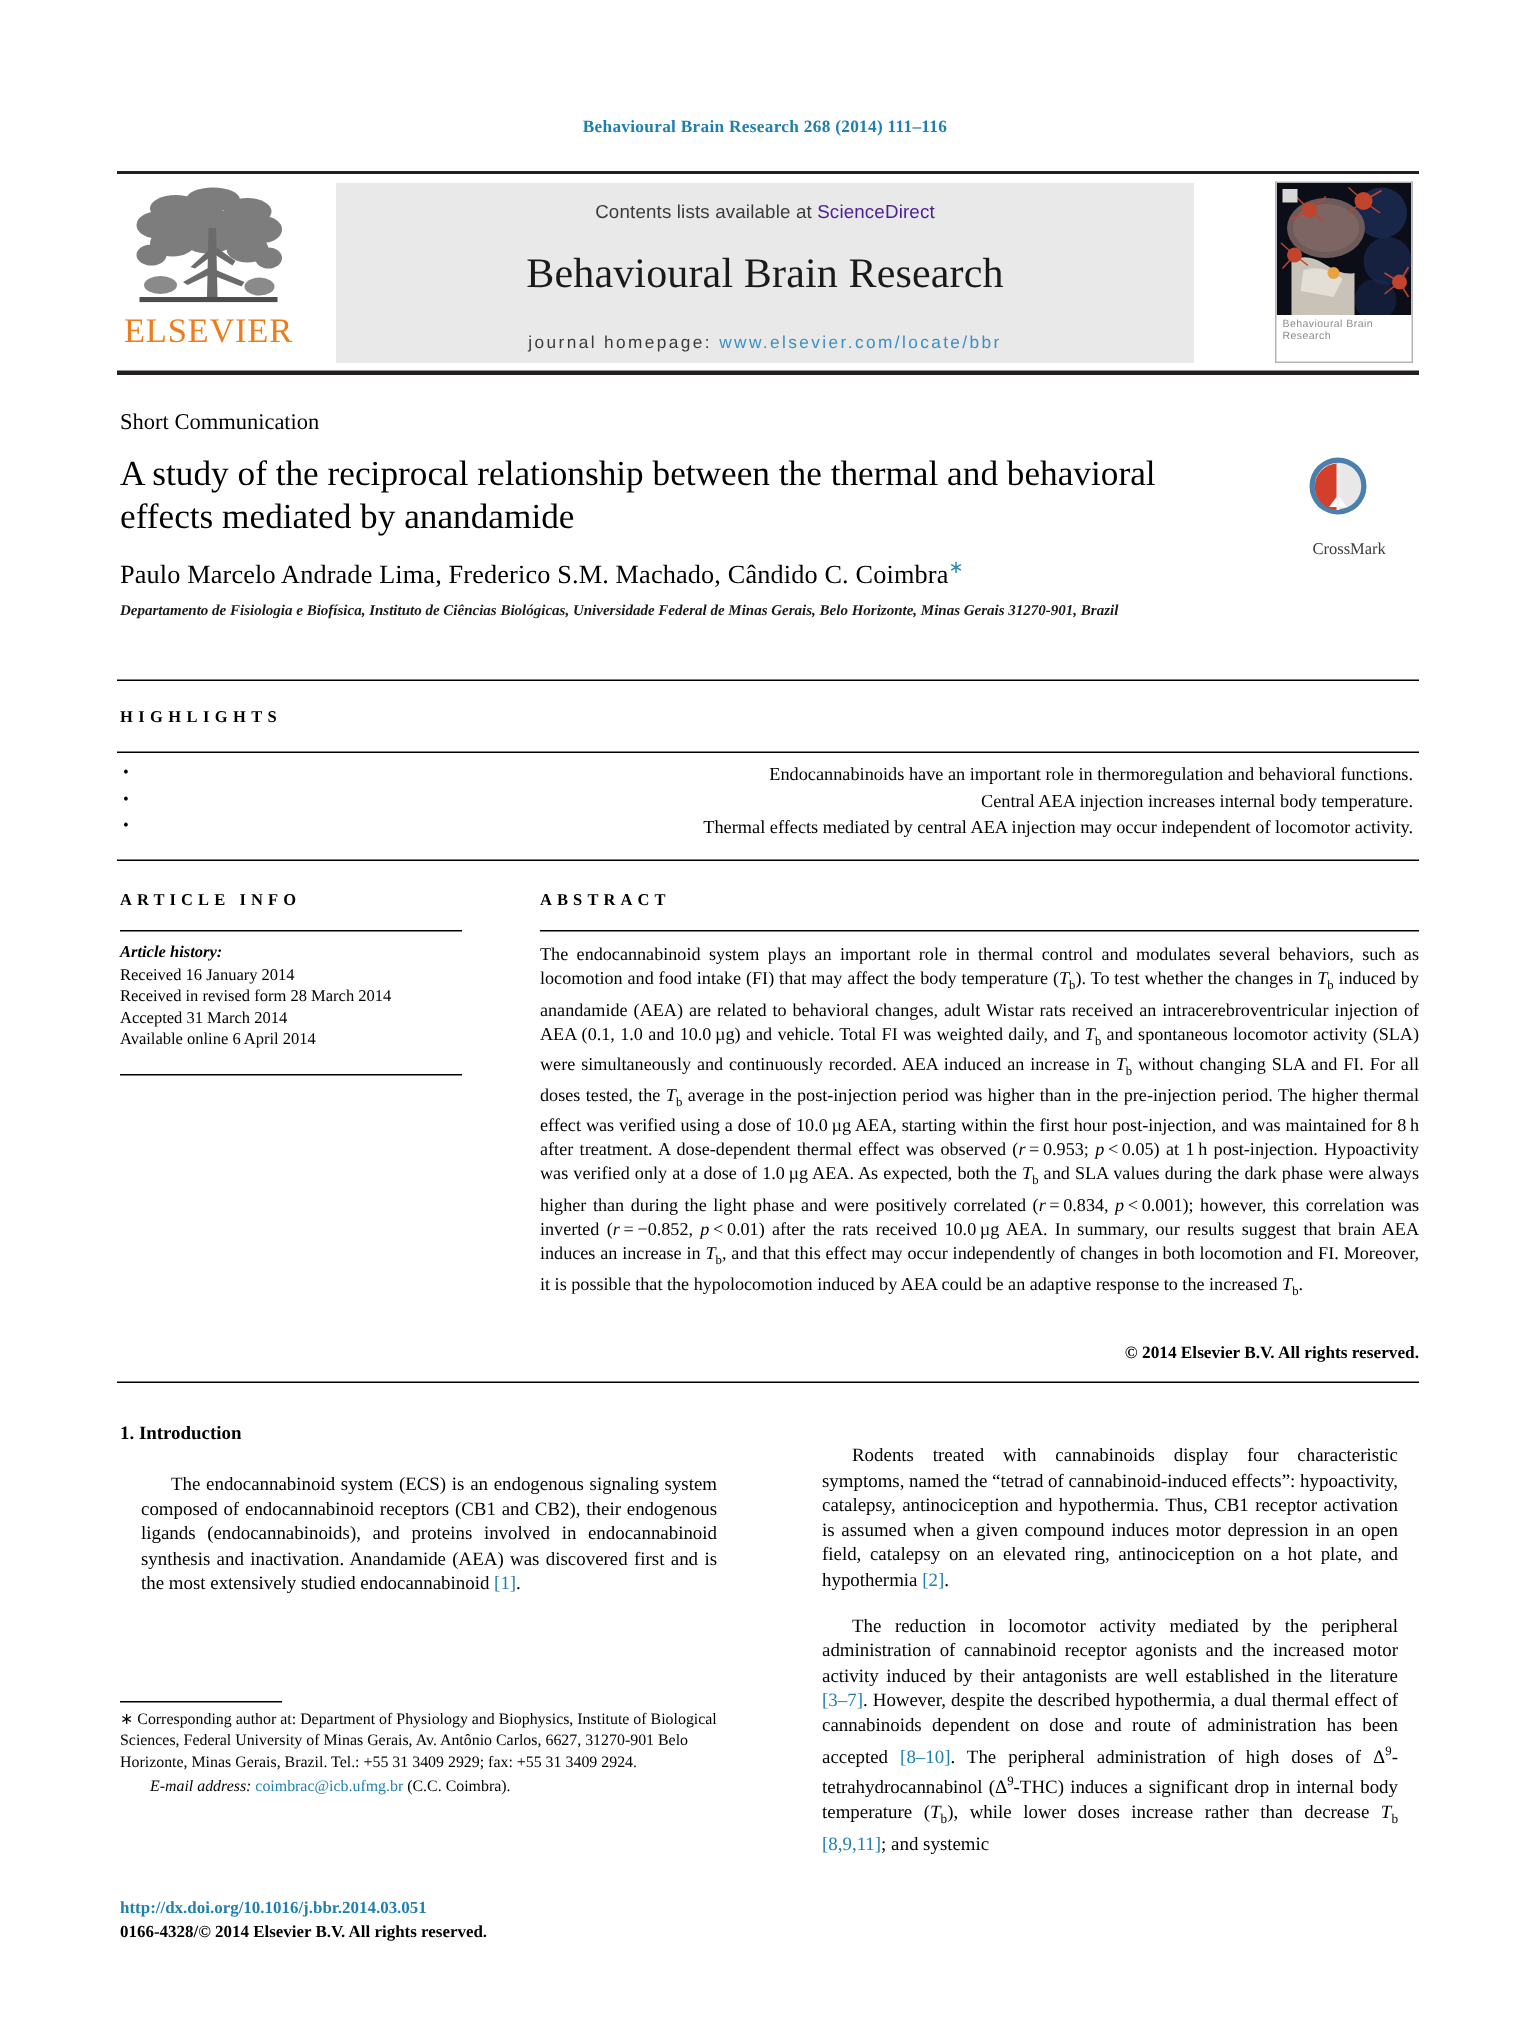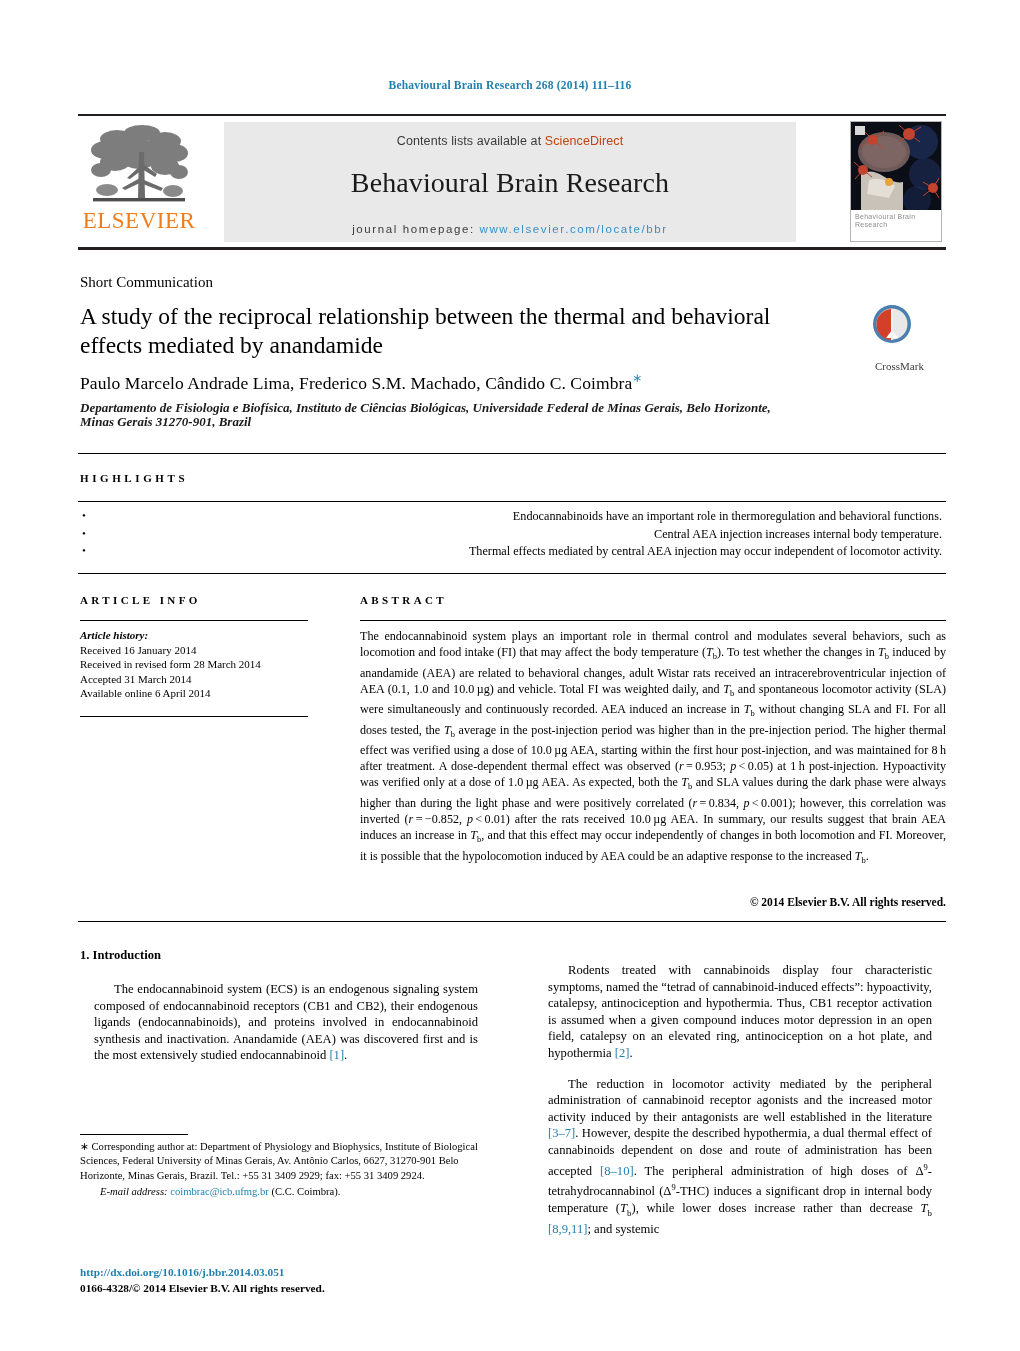--- a/index.html
+++ b/index.html
@@ -76,21 +76,21 @@
     text-align: center;
   }
   .contents-line {
     font-family: "Liberation Sans", sans-serif;
     font-size: 12.5px;
     color: #3b3b3b;
     padding-top: 12px;
     letter-spacing: .1px;
   }
   .contents-line .sd {
-    color: #c2410c;
+    color: #4c1d95;
   }
   .journal-name {
     font-family: "Liberation Serif", serif;
     font-size: 28px;
     color: #1a1a1a;
     margin-top: 19px;
     letter-spacing: .1px;
   }
   .homepage-line {
     font-family: "Liberation Sans", sans-serif;
@@ -163,21 +163,21 @@
     letter-spacing: .1px;
   }
   .authors .star { color: #2e8ab5; font-size: 12px; vertical-align: super; }
   .affiliation {
     position: absolute;
     left: 80px; top: 385px;
     width: 700px;
     font-family: "Liberation Serif", serif;
     font-style: italic;
     font-weight: bold;
-    font-size: 13px;
+    font-size: 10px;
     line-height: 14px;
     color: #1a1a1a;
   }
 
   
   .hl-rule-top {
     position: absolute; left: 78px; top: 437px; width: 868px;
     border-top: 1.2px solid #000;
   }
   .hl-heading {

